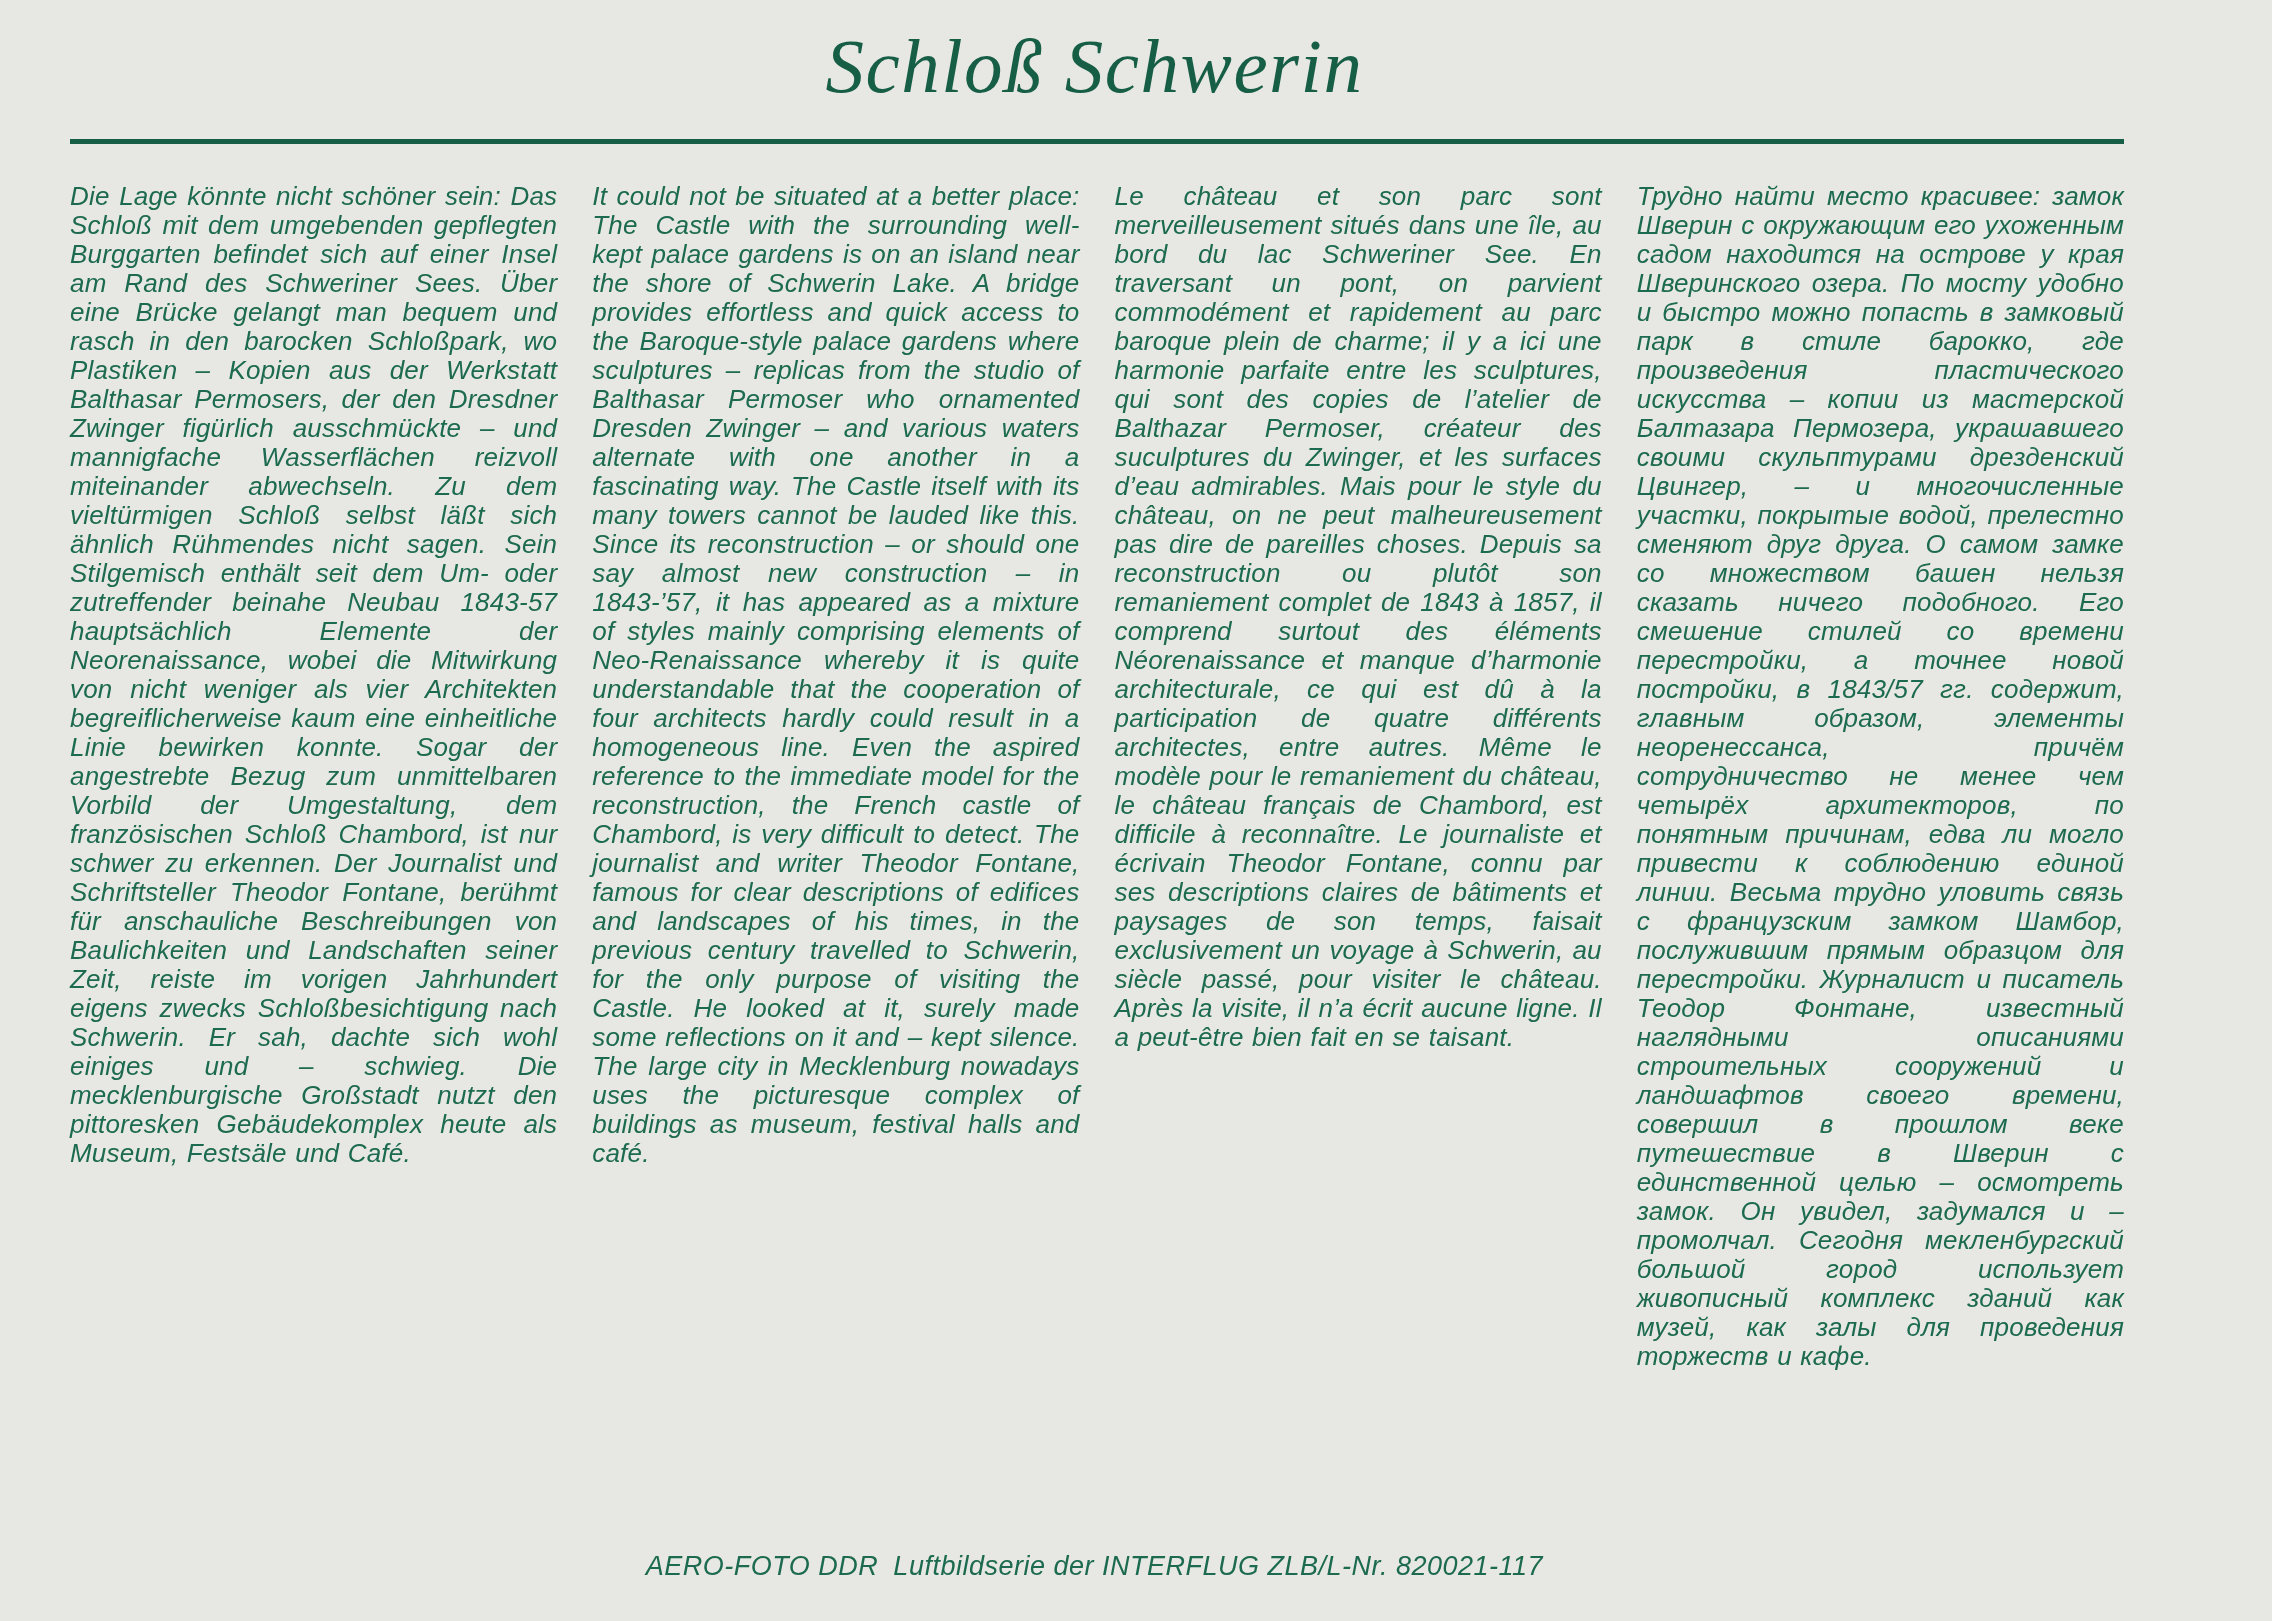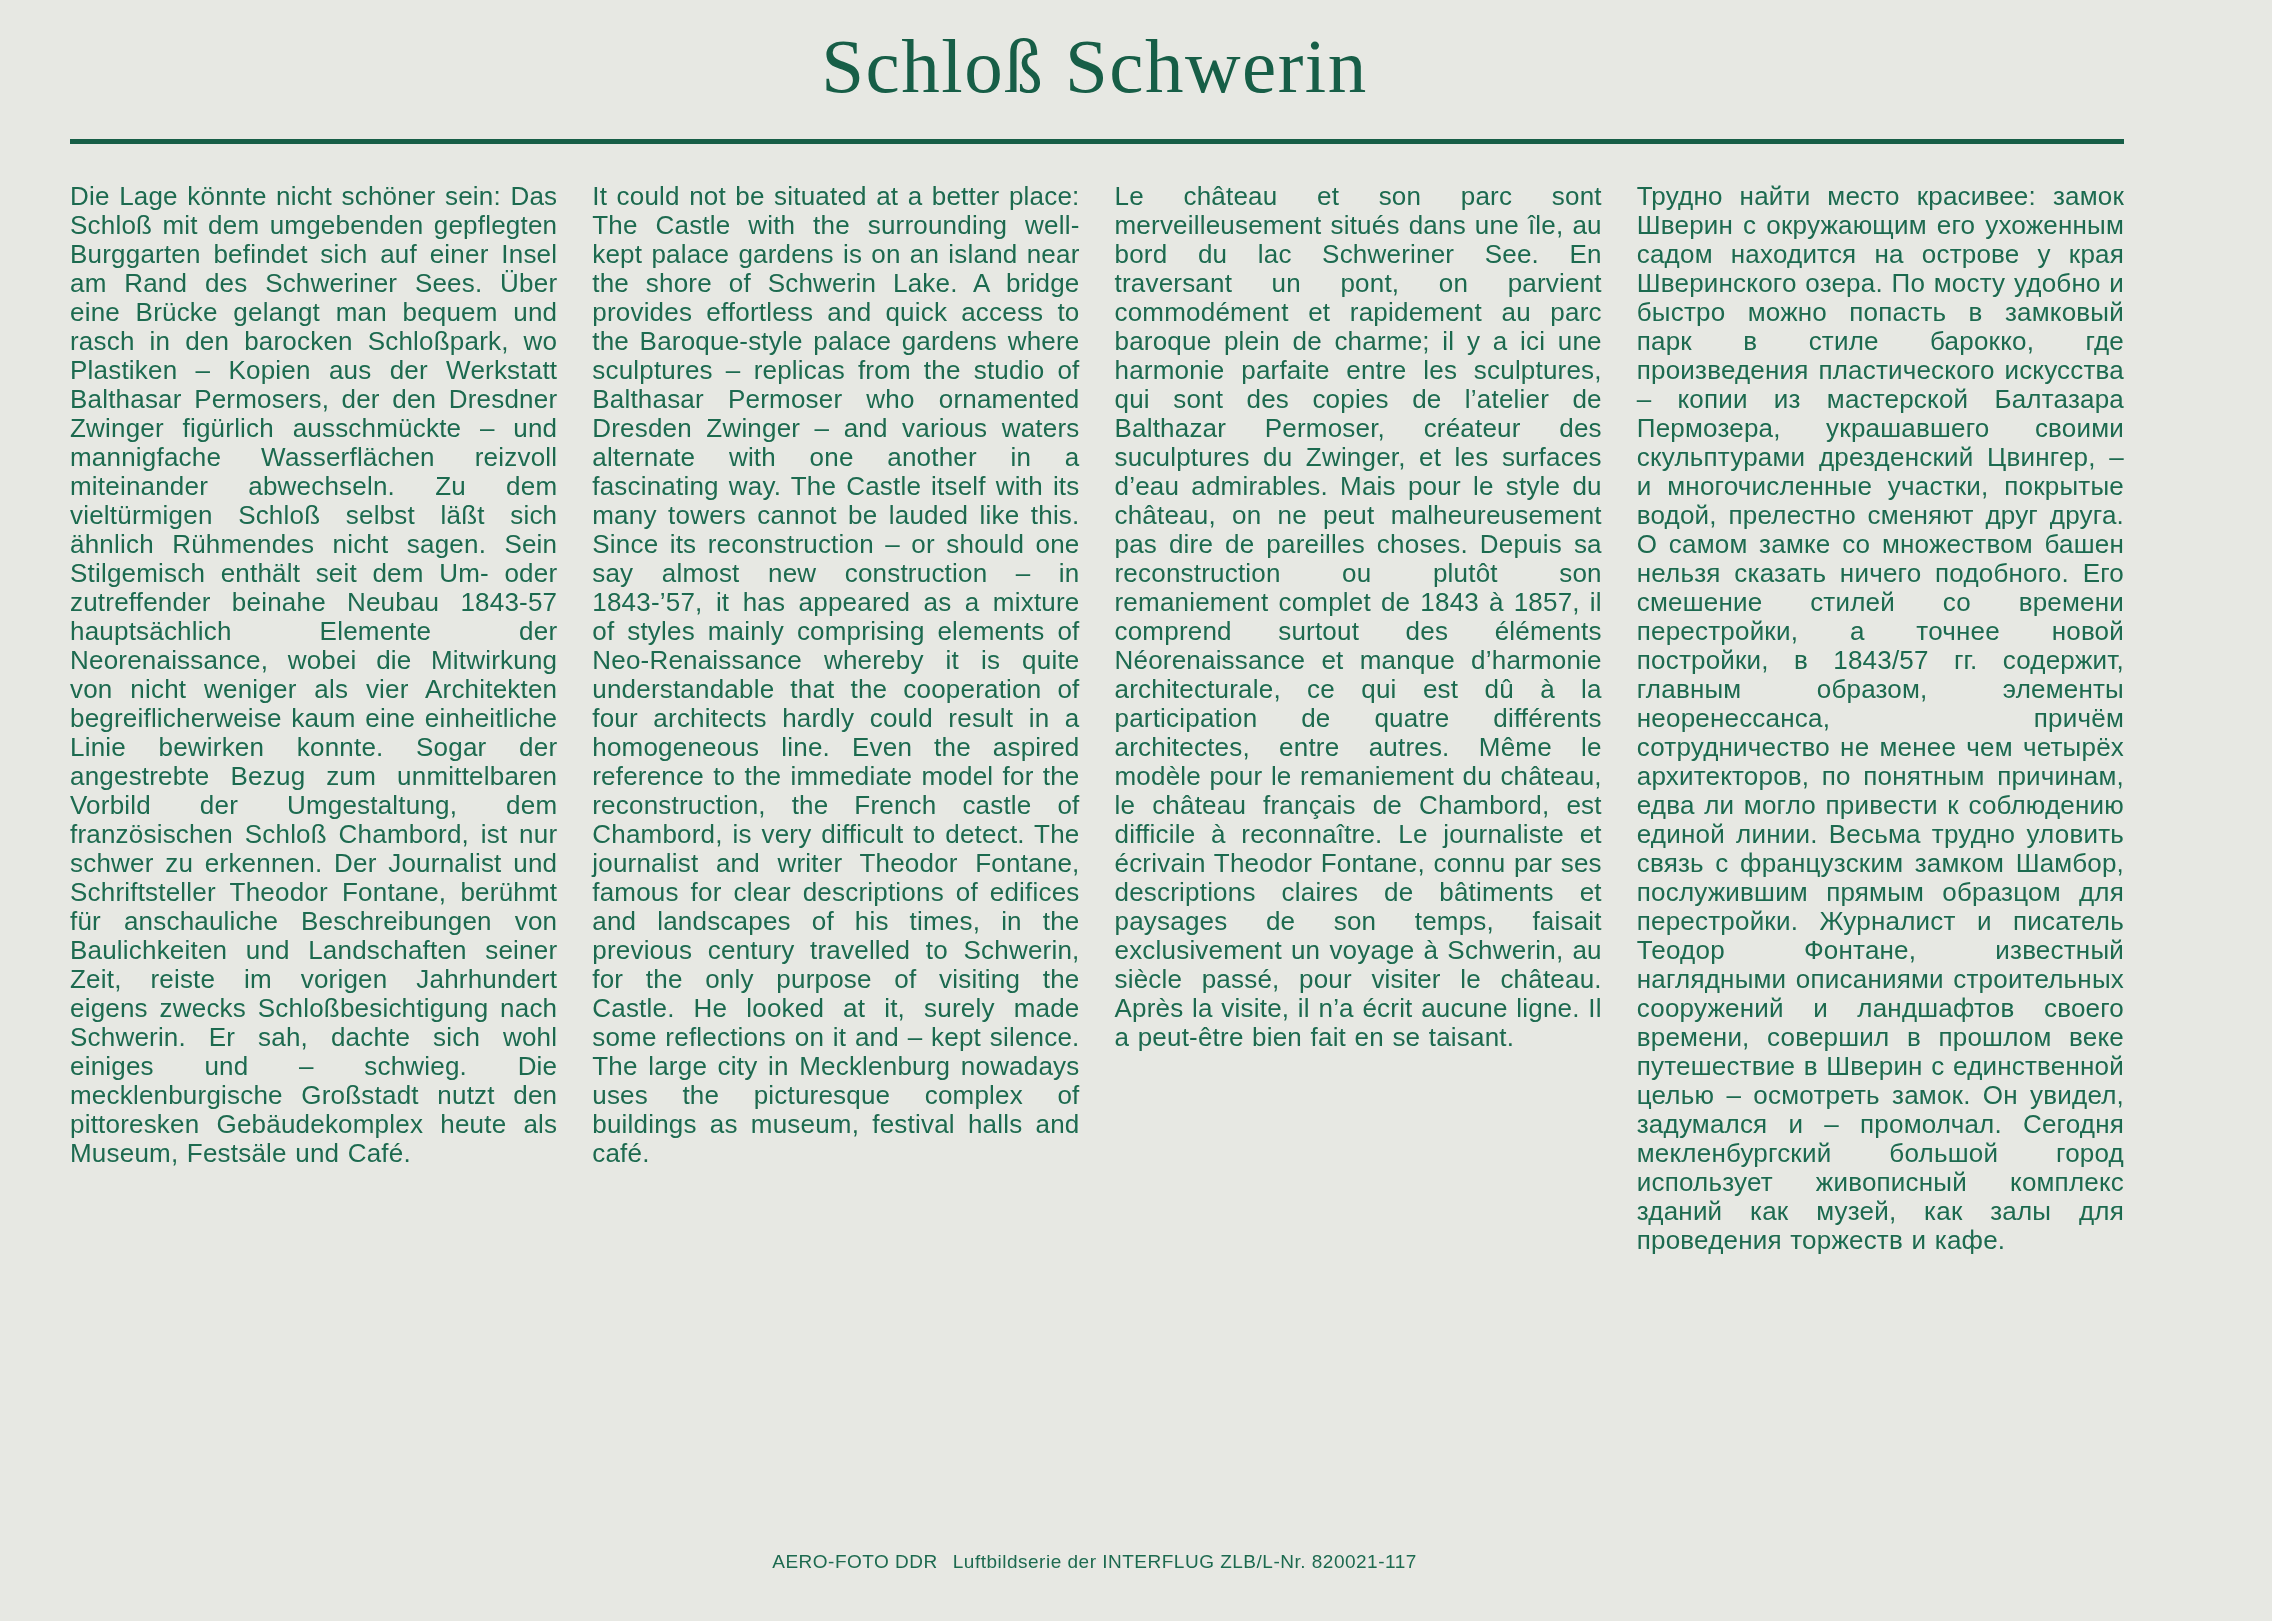--- a/index.html
+++ b/index.html
@@ -11,20 +11,21 @@
     height: 1621px;
     background: var(--paper, #e7e8e3);
     color: var(--ink, #1c6a4f);
     font-family: "Liberation Sans", sans-serif;
   }
   .page {
     position: relative;
     width: 2189px;
     height: 1621px;
     overflow: hidden;
+    font-style: italic;
   }
   .title {
     margin: 0;
     padding-top: 26px;
     text-align: center;
     font-family: "Liberation Serif", serif;
     font-weight: 400;
     font-size: 77px;
     line-height: 1.05;
     letter-spacing: 1.5px;
@@ -54,21 +55,21 @@
     text-align: justify;
     letter-spacing: 0.2px;
     word-spacing: 1.1px;
   }
   .imprint {
     position: absolute;
     left: 0;
     right: 0;
     top: 1551px;
     text-align: center;
-    font-size: 19px;
+    font-size: 27px;
     letter-spacing: 0.5px;
     color: var(--ink, #1c6a4f);
   }
   .imprint .brand {
     margin-right: 15px;
   }
 </style>
 </head>
 <body>
 

